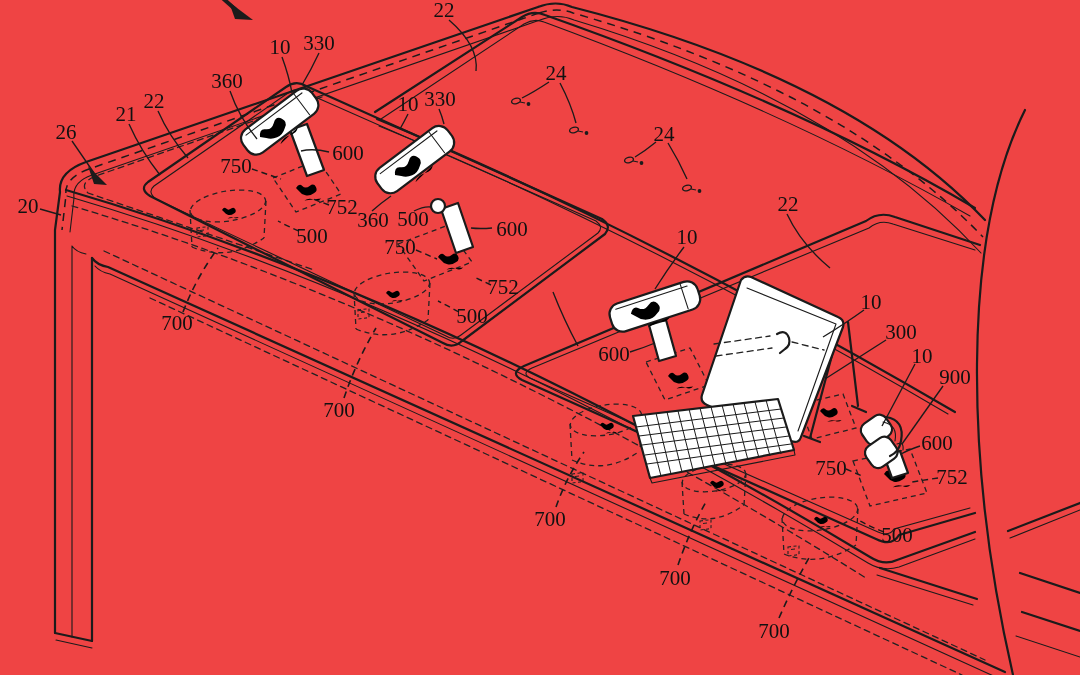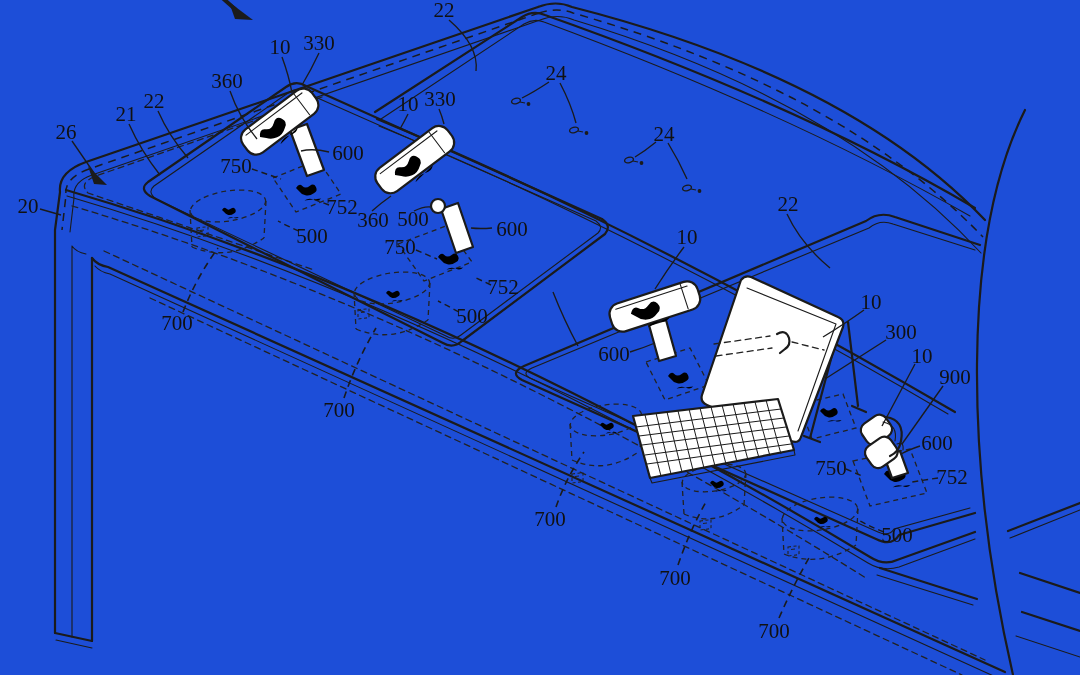--- a/index.html
+++ b/index.html
@@ -1,16 +1,16 @@
 <!DOCTYPE html>
 <html><head>
 <meta charset="utf-8">
 <style>
   html,body{margin:0;padding:0;background:#ffffff;}
-  .stage{position:relative;width:1080px;height:675px;background:#1d4ed8;overflow:hidden;}
+  .stage{position:relative;width:1080px;height:675px;background:#ef4444;overflow:hidden;}
   svg{display:block;width:1080px;height:675px;}
   .ln{fill:none;stroke:#1b1b1b;stroke-width:2.2;stroke-linecap:round;stroke-linejoin:round;}
   .ln-thin{fill:none;stroke:#1b1b1b;stroke-width:1.1;stroke-linecap:round;}
   .dash{fill:none;stroke:#222;stroke-width:1.3;stroke-dasharray:6 4.5;stroke-linecap:round;}
   .dash-b{fill:none;stroke:#1b1b1b;stroke-width:1.5;stroke-dasharray:8 6;}
   .well{fill:none;stroke:#222;stroke-width:1.3;stroke-dasharray:5 4;}
   .leader{fill:none;stroke:#1b1b1b;stroke-width:1.35;}
   .dleader{fill:none;stroke:#1b1b1b;stroke-width:1.4;stroke-dasharray:6 4;}
   .wleader{fill:none;stroke:#1b1b1b;stroke-width:1.6;stroke-dasharray:7 5;}
   .dev{fill:#ffffff;stroke:#1b1b1b;stroke-width:2.2;stroke-linejoin:round;}

